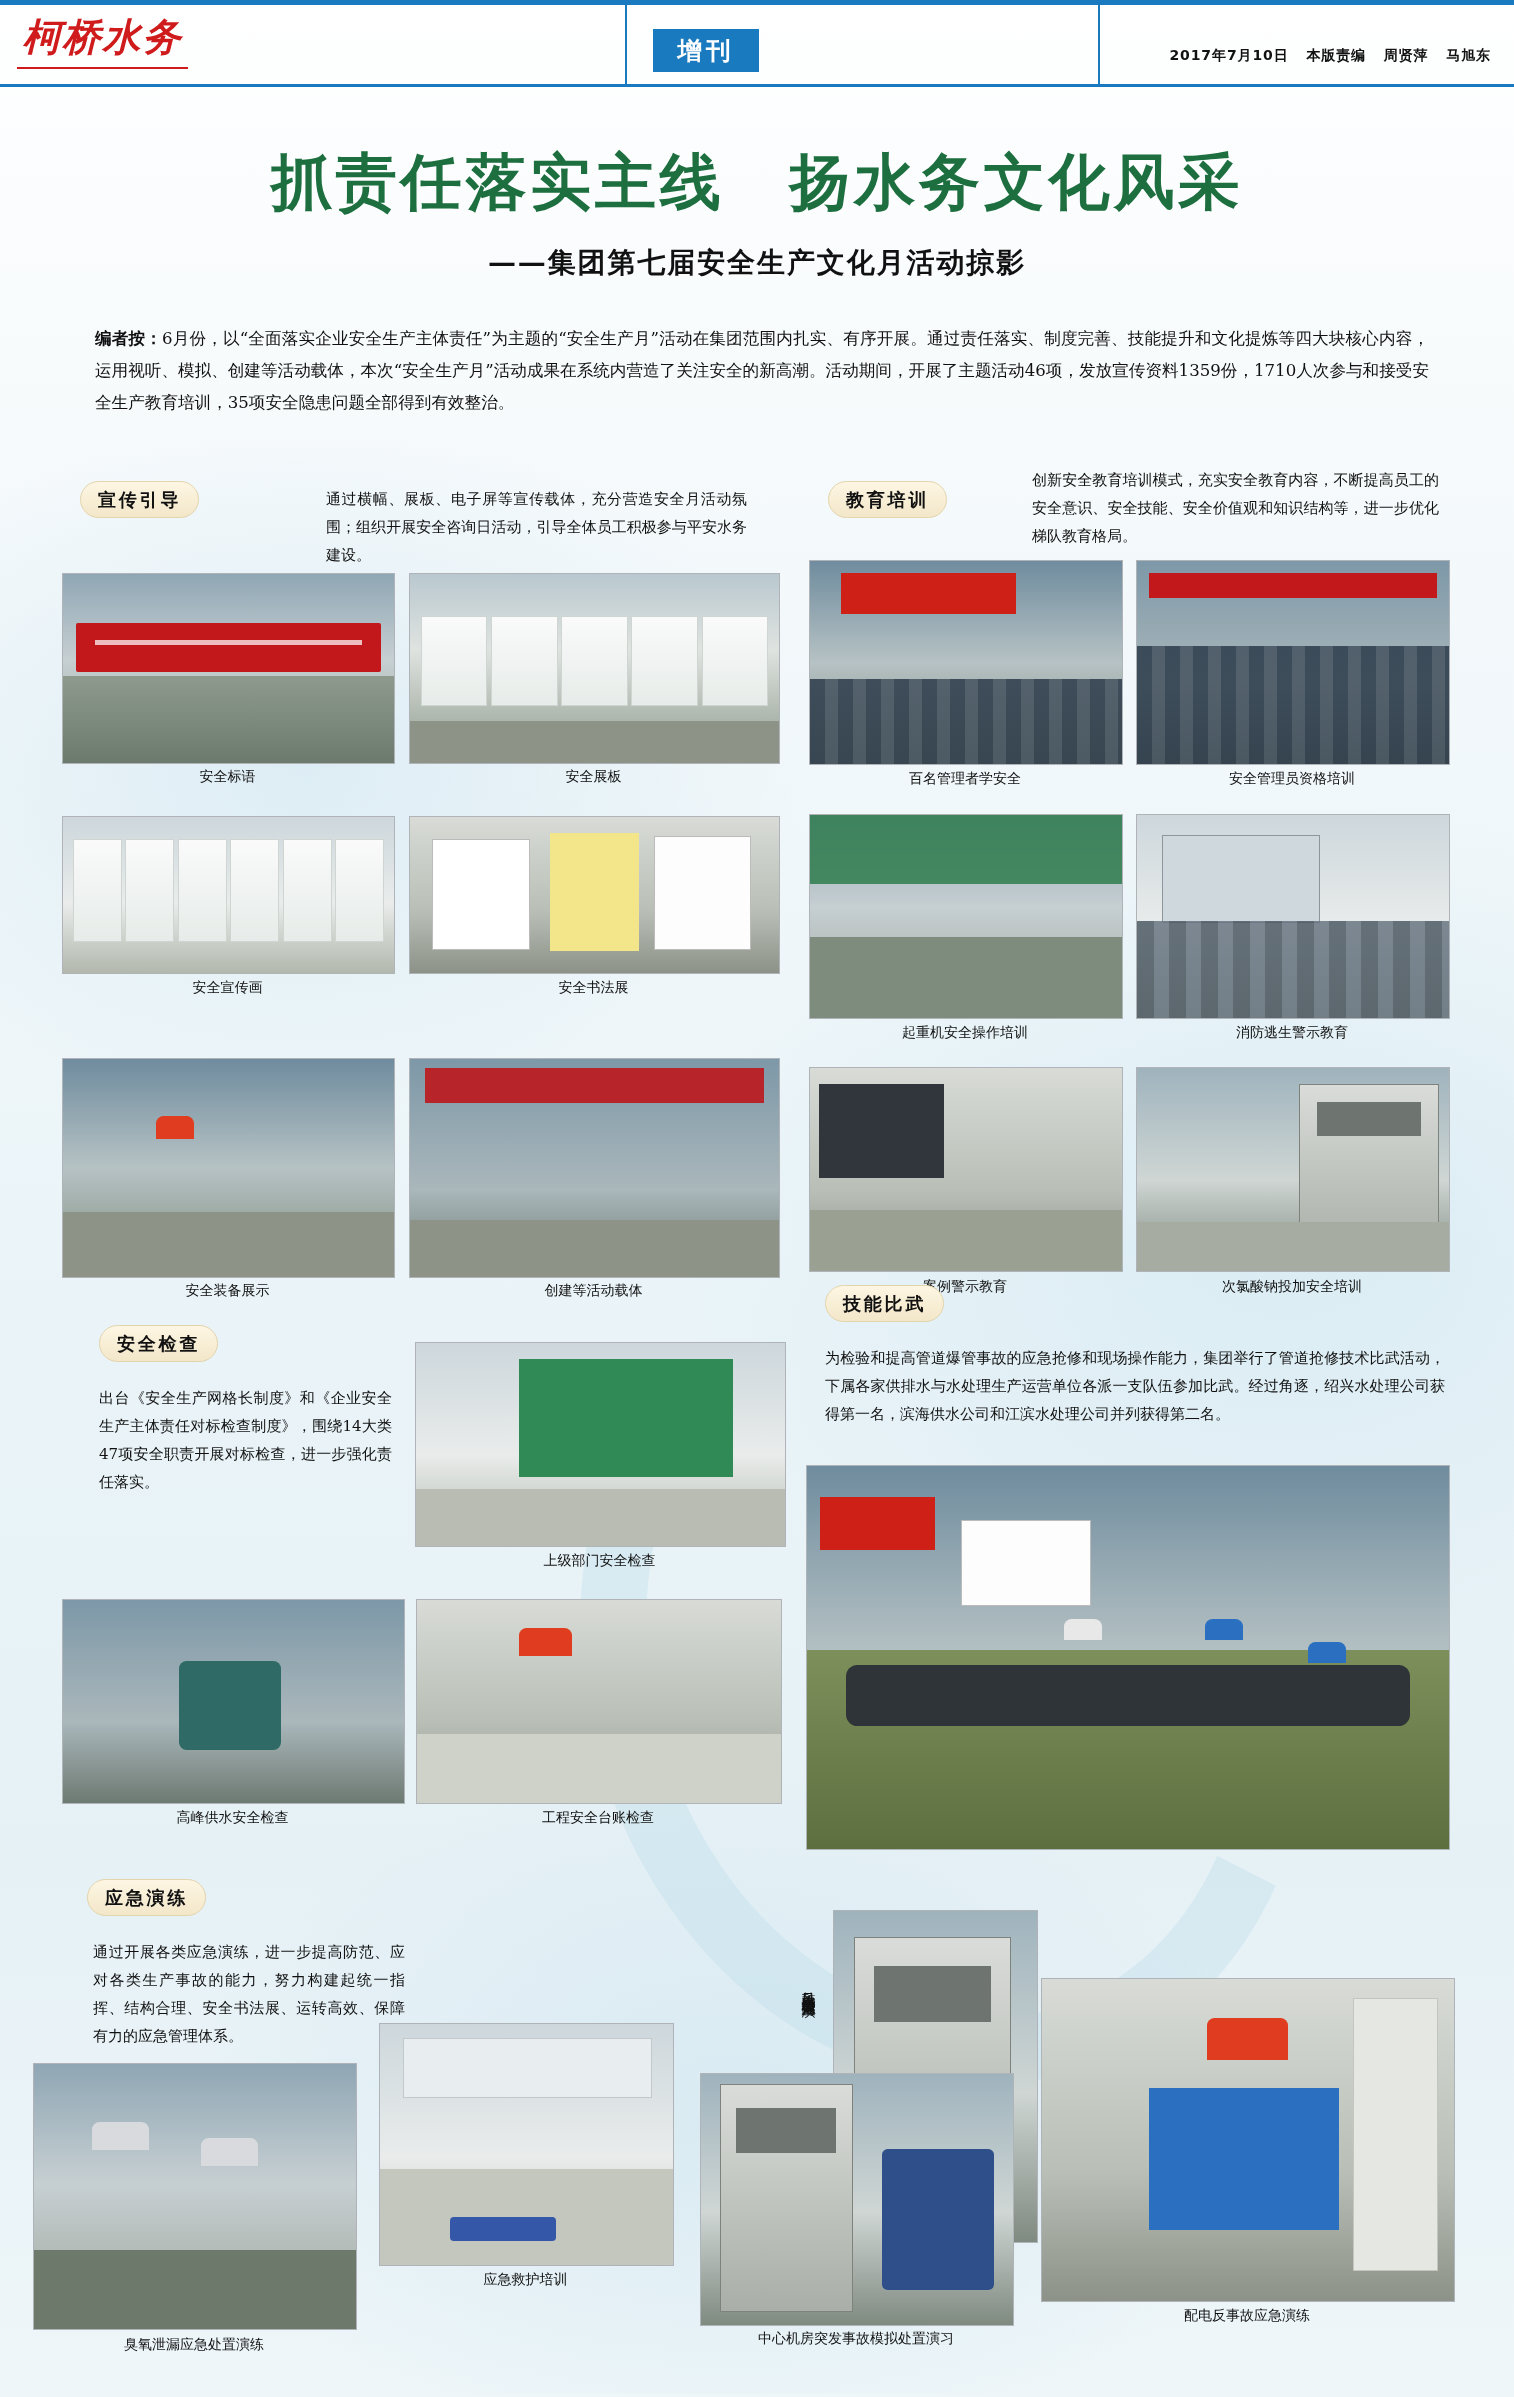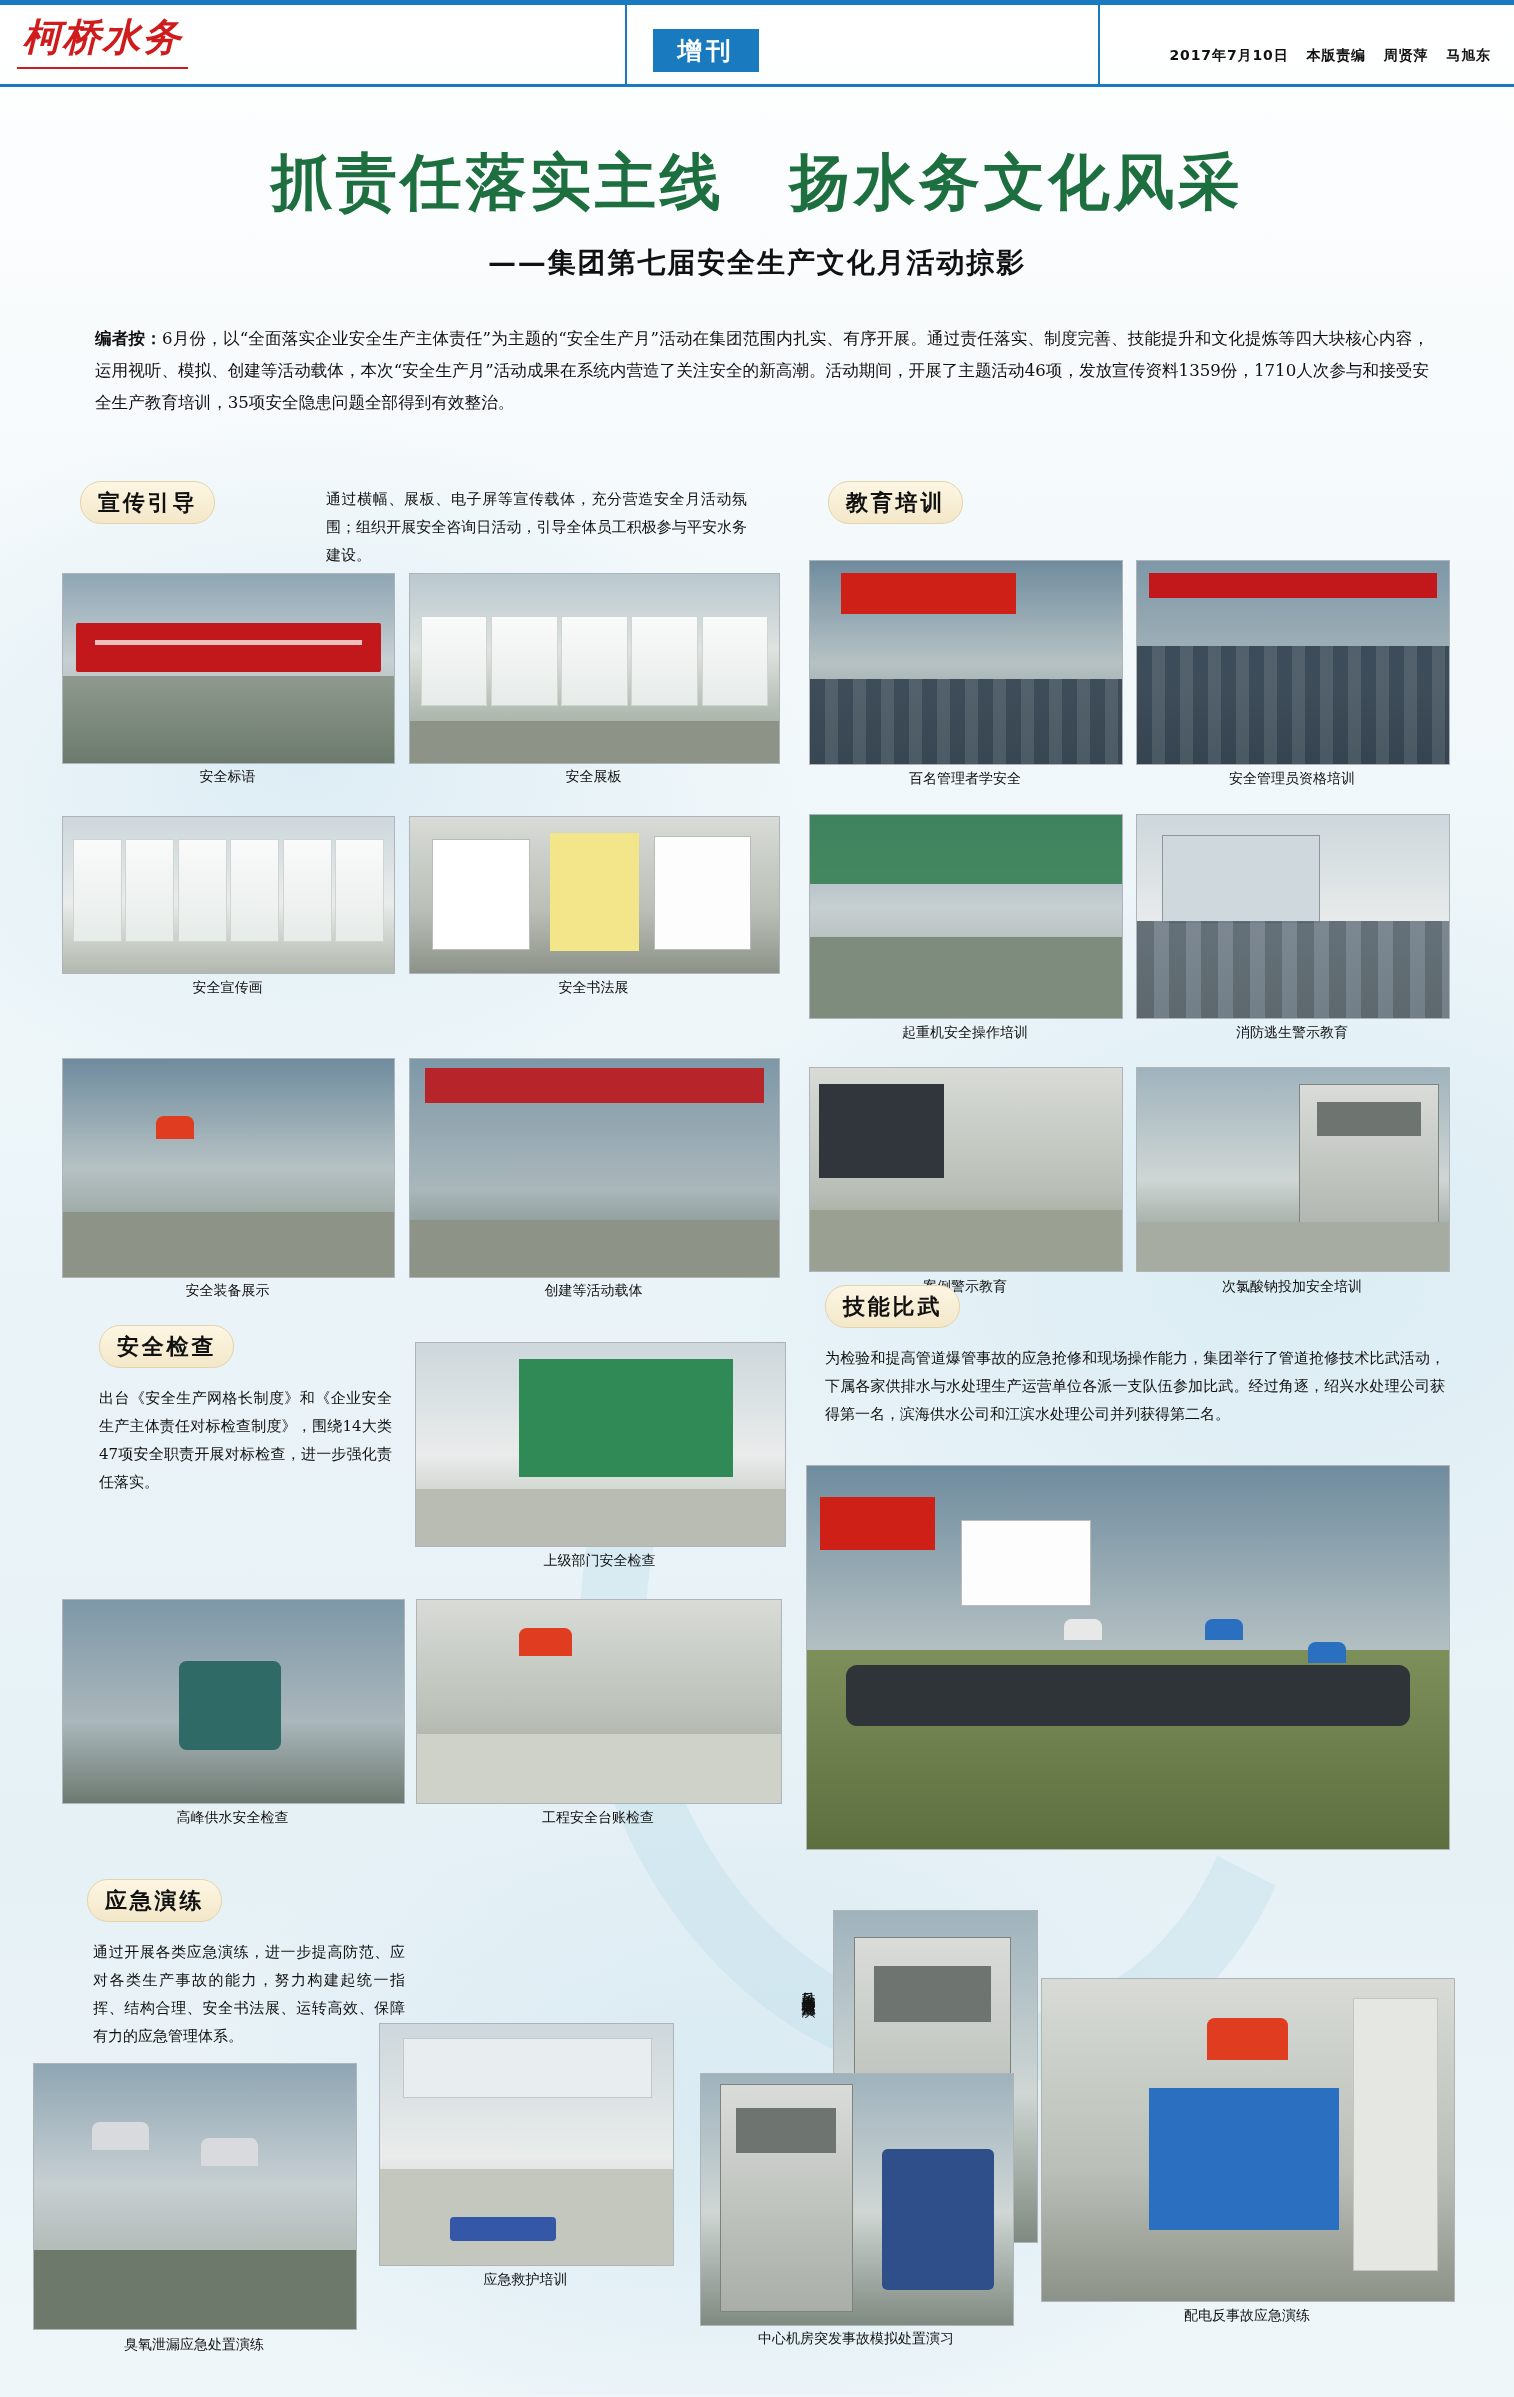--- a/index.html
+++ b/index.html
@@ -77,21 +77,21 @@
     position:absolute;left:95px;top:322px;width:1334px;
     font-size:16.6px;line-height:32px;color:#111;text-align:justify;
     font-family:"DejaVu Serif","Liberation Serif",serif;
   }
   .lead b{font-weight:bold;margin-top:48px;}
 
   
   .sectag{
     position:absolute;
     font-family:"DejaVu Serif","Liberation Serif",serif;
-    font-size:22px;font-weight:bold;color:#111;letter-spacing:2.8px;
+    font-size:18px;font-weight:bold;color:#111;letter-spacing:2.8px;
     padding:5.7px 17px;border-radius:21px;
     background:linear-gradient(180deg,#fdf6e3,#f3e7c9);
     border:0.9px solid #e3d4ac;
     white-space:nowrap;
   }
 
   .blurb{
     position:absolute;font-size:15px;line-height:28px;color:#111;text-align:justify;
     font-family:"DejaVu Serif","Liberation Serif",serif;
   }
@@ -213,20 +213,21 @@
   <div class="cap" style="left:62px;top:1282px;width:331px;">安全装备展示</div>
 
   <div class="ph" style="left:409px;top:1058px;width:369px;height:218px;">
     <div class="sky g5"></div>
       <div class="floor" style="height:26%"></div>
     <div style="position:absolute;left:4%;top:4%;width:92%;height:16%;background:#b7242a;"></div>
   </div>
   <div class="cap" style="left:409px;top:1282px;width:369px;">创建等活动载体</div>
 
   <div class="sectag" style="left:828px;top:481px;">教育培训</div>
+  <div class="blurb" style="left:1032px;top:466px;width:407px;">创新安全教育培训模式，充实安全教育内容，不断提高员工的安全意识、安全技能、安全价值观和知识结构等，进一步优化梯队教育格局。</div>
 
   <div class="ph" style="left:809px;top:560px;width:312px;height:203px;">
     <div class="sky g3"></div>
       <div class="boardr" style="left:10%;top:6%;width:56%;height:20%"></div>
     <div class="crowd"></div>
   </div>
   <div class="cap" style="left:809px;top:770px;width:312px;">百名管理者学安全</div>
 
   <div class="ph" style="left:1136px;top:560px;width:312px;height:203px;">
     <div class="sky g5"></div>

